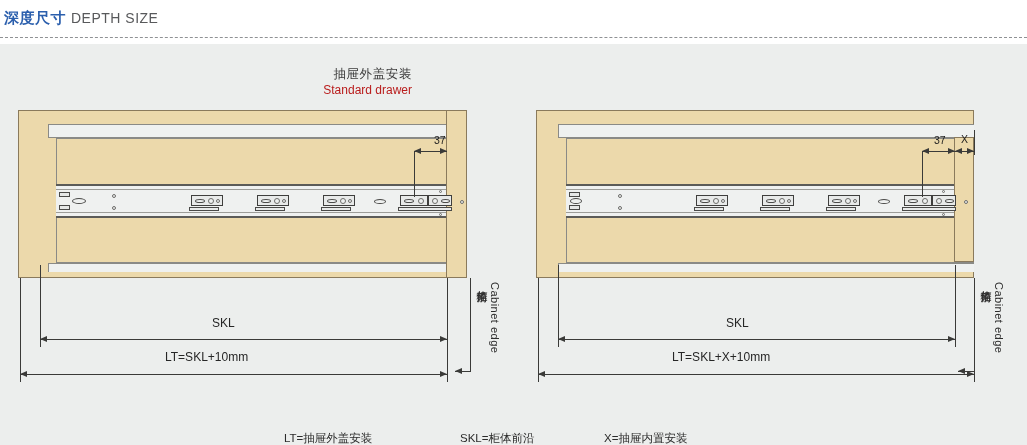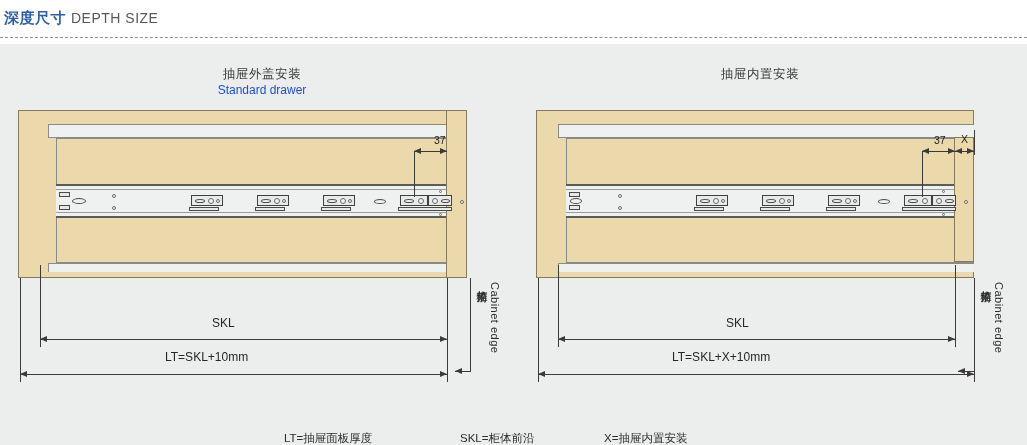--- a/index.html
+++ b/index.html
@@ -19,23 +19,23 @@
   .header-en { font-size:14px; color:#58595b; letter-spacing:0.5px; margin-left:5px; }
   .header-rule {
     position:absolute; left:0; top:37px; width:1027px; height:0;
     border-top:1px dashed #8f9194;
   }
 
   
   .band { position:absolute; left:0; top:44px; width:1027px; height:401px; background:#eceeed; }
 
   
-  .panel-title { position:absolute; text-align:center; width:300px; }
+  .panel-title { position:absolute; text-align:right; width:300px; }
   .panel-title .cn { font-size:12.5px; color:#3b3b3b; line-height:16px; letter-spacing:0.6px; }
-  .panel-title .en { font-size:12px; color:#1d4ed8; line-height:16px; }
+  .panel-title .en { font-size:12px; color:#b91c1c; line-height:16px; }
   #title-left  { left:112px; top:66px; }
   #title-right { left:610px; top:66px; }
 
   
   .fig { position:absolute; }
   .wood  { position:absolute; background:#ecd9ab; border:1px solid #8a7a5c; }
   .wood-nb{ position:absolute; background:#ecd9ab; }
   .light { position:absolute; background:#eff1f0; }
   .hline-thin { position:absolute; background:#8a8a86; height:1px; }
   .vline-thin { position:absolute; background:#8a8a86; width:1px; }
@@ -85,21 +85,20 @@
   </div>
 
   <div class="band">
 
     <div class="panel-title" id="title-left" style="top:22px;">
       <div class="cn">抽屉外盖安装</div>
       <div class="en">Standard drawer</div>
     </div>
 
     <div class="panel-title" id="title-right" style="top:22px;">
-      <div class="cn">抽屉内置安装</div>
     </div>
 
     <div class="fig" id="fig-left" style="left:18px; top:66px; width:470px; height:290px;">
 
       <div class="wood" style="left:0px; top:0px; width:449px; height:168px;"></div>
 
       <div class="wood" style="left:428px; top:0px; width:21px; height:168px;"></div>
 
       <div class="light" style="left:30px; top:14px; width:398px; height:13px;"></div>
       <div class="hline-thin" style="left:30px; top:14px; width:398px;"></div>
@@ -294,21 +293,21 @@
     </div>
 
     <div class="vlabel" style="left:978px; top:238px;">柜体前沿</div>
     <div class="vlabel" style="left:993px; top:238px;">Cabinet edge</div>
     <div class="dimlead" style="left:974px; top:234px; height:94px;"></div>
     <div class="dimline" style="left:958px; top:327px; width:16px;"></div>
     <div class="arrowL" style="left:958px; top:324px;"></div>
 
     <div class="legend">
       <div class="legend-col" id="legend-c1">
-        <div class="l1">LT=抽屉面板厚度</div>
+        <div class="l1">LT=抽屉外盖安装</div>
 
       </div>
       <div class="legend-col" id="legend-c2">
         <div class="l1">SKL=柜体前沿</div>
 
       </div>
       <div class="legend-col" id="legend-c3">
         <div class="l1">X=抽屉内置安装</div>
 
       </div>

